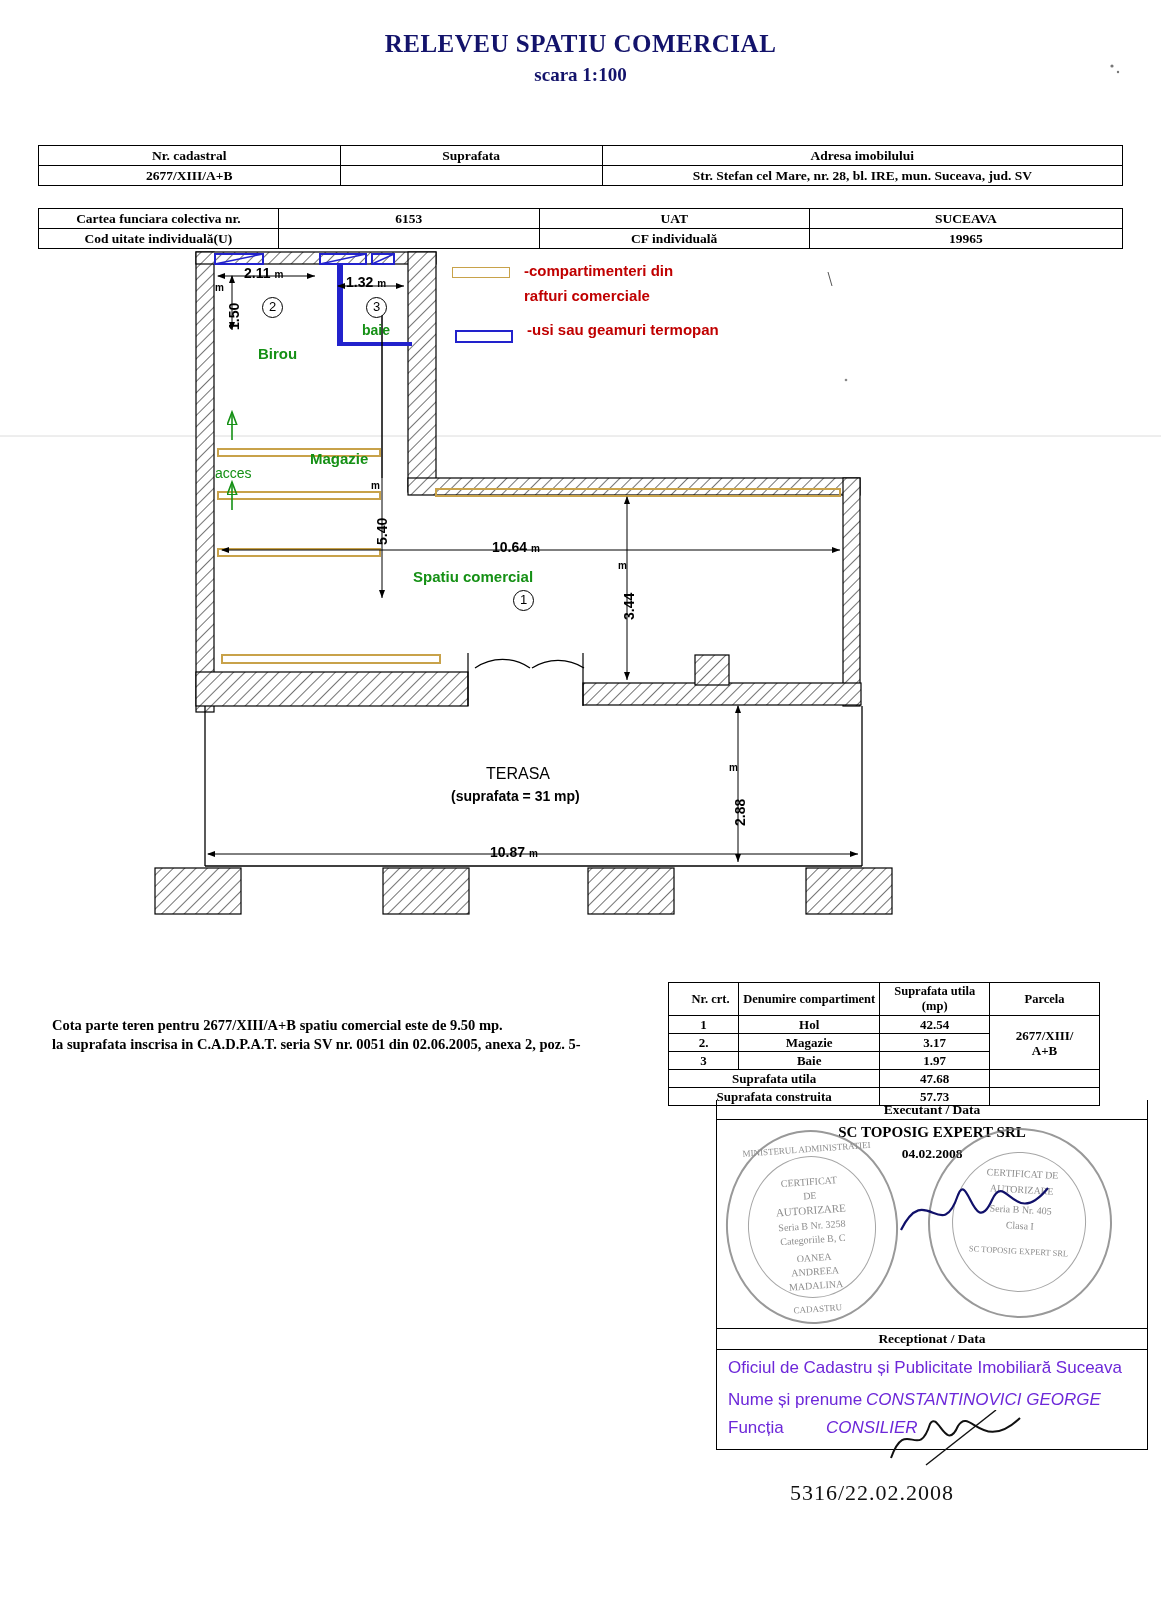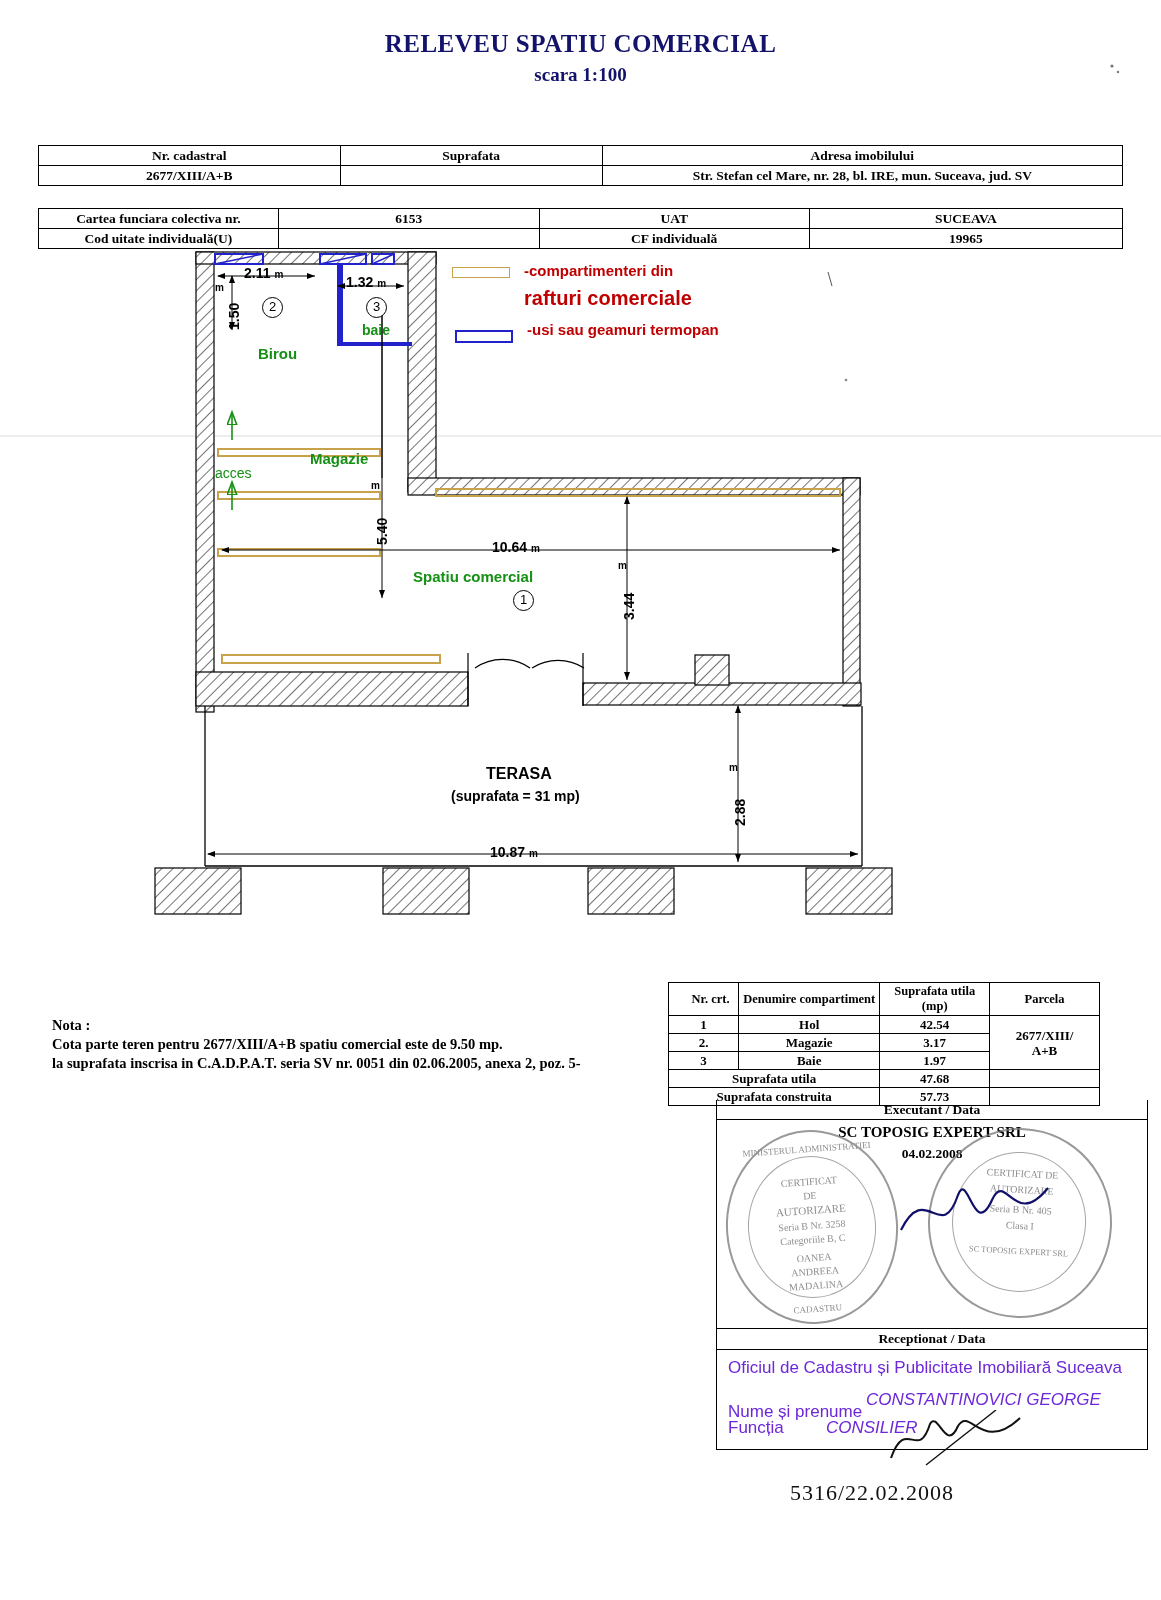--- a/index.html
+++ b/index.html
@@ -327,31 +327,30 @@
   <div class="circnum" style="left:262px; top:297px;">2</div>
   <div class="circnum" style="left:366px; top:297px;">3</div>
   <div class="circnum" style="left:513px; top:590px;">1</div>
 
   <div class="lbl green" style="left:258px; top:345px; font-size:15px;">Birou</div>
   <div class="lbl green" style="left:362px; top:322px; font-size:14px;">baie</div>
   <div class="lbl green" style="left:310px; top:450px; font-size:15px;">Magazie</div>
   <div class="lbl green" style="left:215px; top:465px; font-size:14px; font-weight:normal;">acces</div>
   <div class="lbl green" style="left:413px; top:568px; font-size:15px;">Spatiu comercial</div>
 
-  <div class="lbl" style="left:486px; top:765px; color:#000; font-weight:bold; font-size:16px;">TERASA</div>
+  <div class="lbl" style="left:486px; top:765px; color:#000; font-weight:normal; font-size:16px;">TERASA</div>
   <div class="lbl" style="left:451px; top:788px; color:#000; font-weight:bold; font-size:14px;">(suprafata = 31 mp)</div>
 
   <div class="legend-box" style="left:452px; top:267px; width:56px;"></div>
   <div class="lbl" style="left:524px; top:262px; color:#c00000; font-weight:bold; font-size:15px;">-compartimenteri din</div>
-  <div class="lbl" style="left:524px; top:287px; color:#c00000; font-weight:bold; font-size:20px;">rafturi comerciale</div>
+  <div class="lbl" style="left:524px; top:287px; color:#c00000; font-weight:bold; font-size:15px;">rafturi comerciale</div>
   <div class="legend-box2" style="left:455px; top:330px; width:54px;"></div>
   <div class="lbl" style="left:527px; top:321px; color:#c00000; font-weight:bold; font-size:15px;">-usi sau geamuri termopan</div>
 
   <div class="note">
-    <p class="nheader">Nota :</p>
     <p>Cota parte teren pentru 2677/XIII/A+B  spatiu comercial este de 9.50 mp.</p>
     <p>la suprafata inscrisa in C.A.D.P.A.T. seria SV nr. 0051 din 02.06.2005, anexa 2, poz. 5-</p>
   </div>
 
   <table id="btable">
     <tbody>
         <tr>
       <th style="width:48px;padding-left:16px;">Nr. crt.</th>
       <th style="width:130px;">Denumire compartiment</th>
       <th style="width:100px;">Suprafata utila (mp)</th>
@@ -418,21 +417,21 @@
       <div style="position:absolute; left:0; top:116px; width:180px; font-size:8.5px;">SC TOPOSIG EXPERT SRL</div>
     </div>
 
     <svg style="position:absolute; left:180px; top:70px; width:160px; height:90px;">
       <path d="M5,60 C30,10 45,75 62,25 C72,0 78,70 96,30 C110,0 118,60 152,18" fill="none" stroke="#10106a" stroke-width="2.2"></path>
     </svg>
 
     <div class="sig-band" style="top:228px; height:22px; line-height:21px;">Receptionat / Data</div>
     <div class="sig-band" style="top:249px; height:101px;"></div>
     <div class="recept-line" style="left:12px; top:258px;">Oficiul de Cadastru și Publicitate Imobiliară Suceava</div>
-    <div class="recept-line" style="left:12px; top:302px;">Nume și prenume</div>
+    <div class="recept-line" style="left:12px; top:290px;">Nume și prenume</div>
     <div class="recept-line" style="left:150px; top:290px; font-style:italic;">CONSTANTINOVICI GEORGE</div>
     <div class="recept-line" style="left:12px; top:318px;">Funcția</div>
     <div class="recept-line" style="left:110px; top:318px; font-style:italic;">CONSILIER</div>
 
     <svg style="position:absolute; left:170px; top:310px; width:140px; height:60px;">
       <path d="M5,48 C20,6 32,52 44,14 C52,0 60,44 72,16 C84,-4 96,44 134,8" fill="none" stroke="#111" stroke-width="2"></path>
       <line x1="40" y1="55" x2="110" y2="0" stroke="#111" stroke-width="1.4"></line>
     </svg>
   </div>
 

